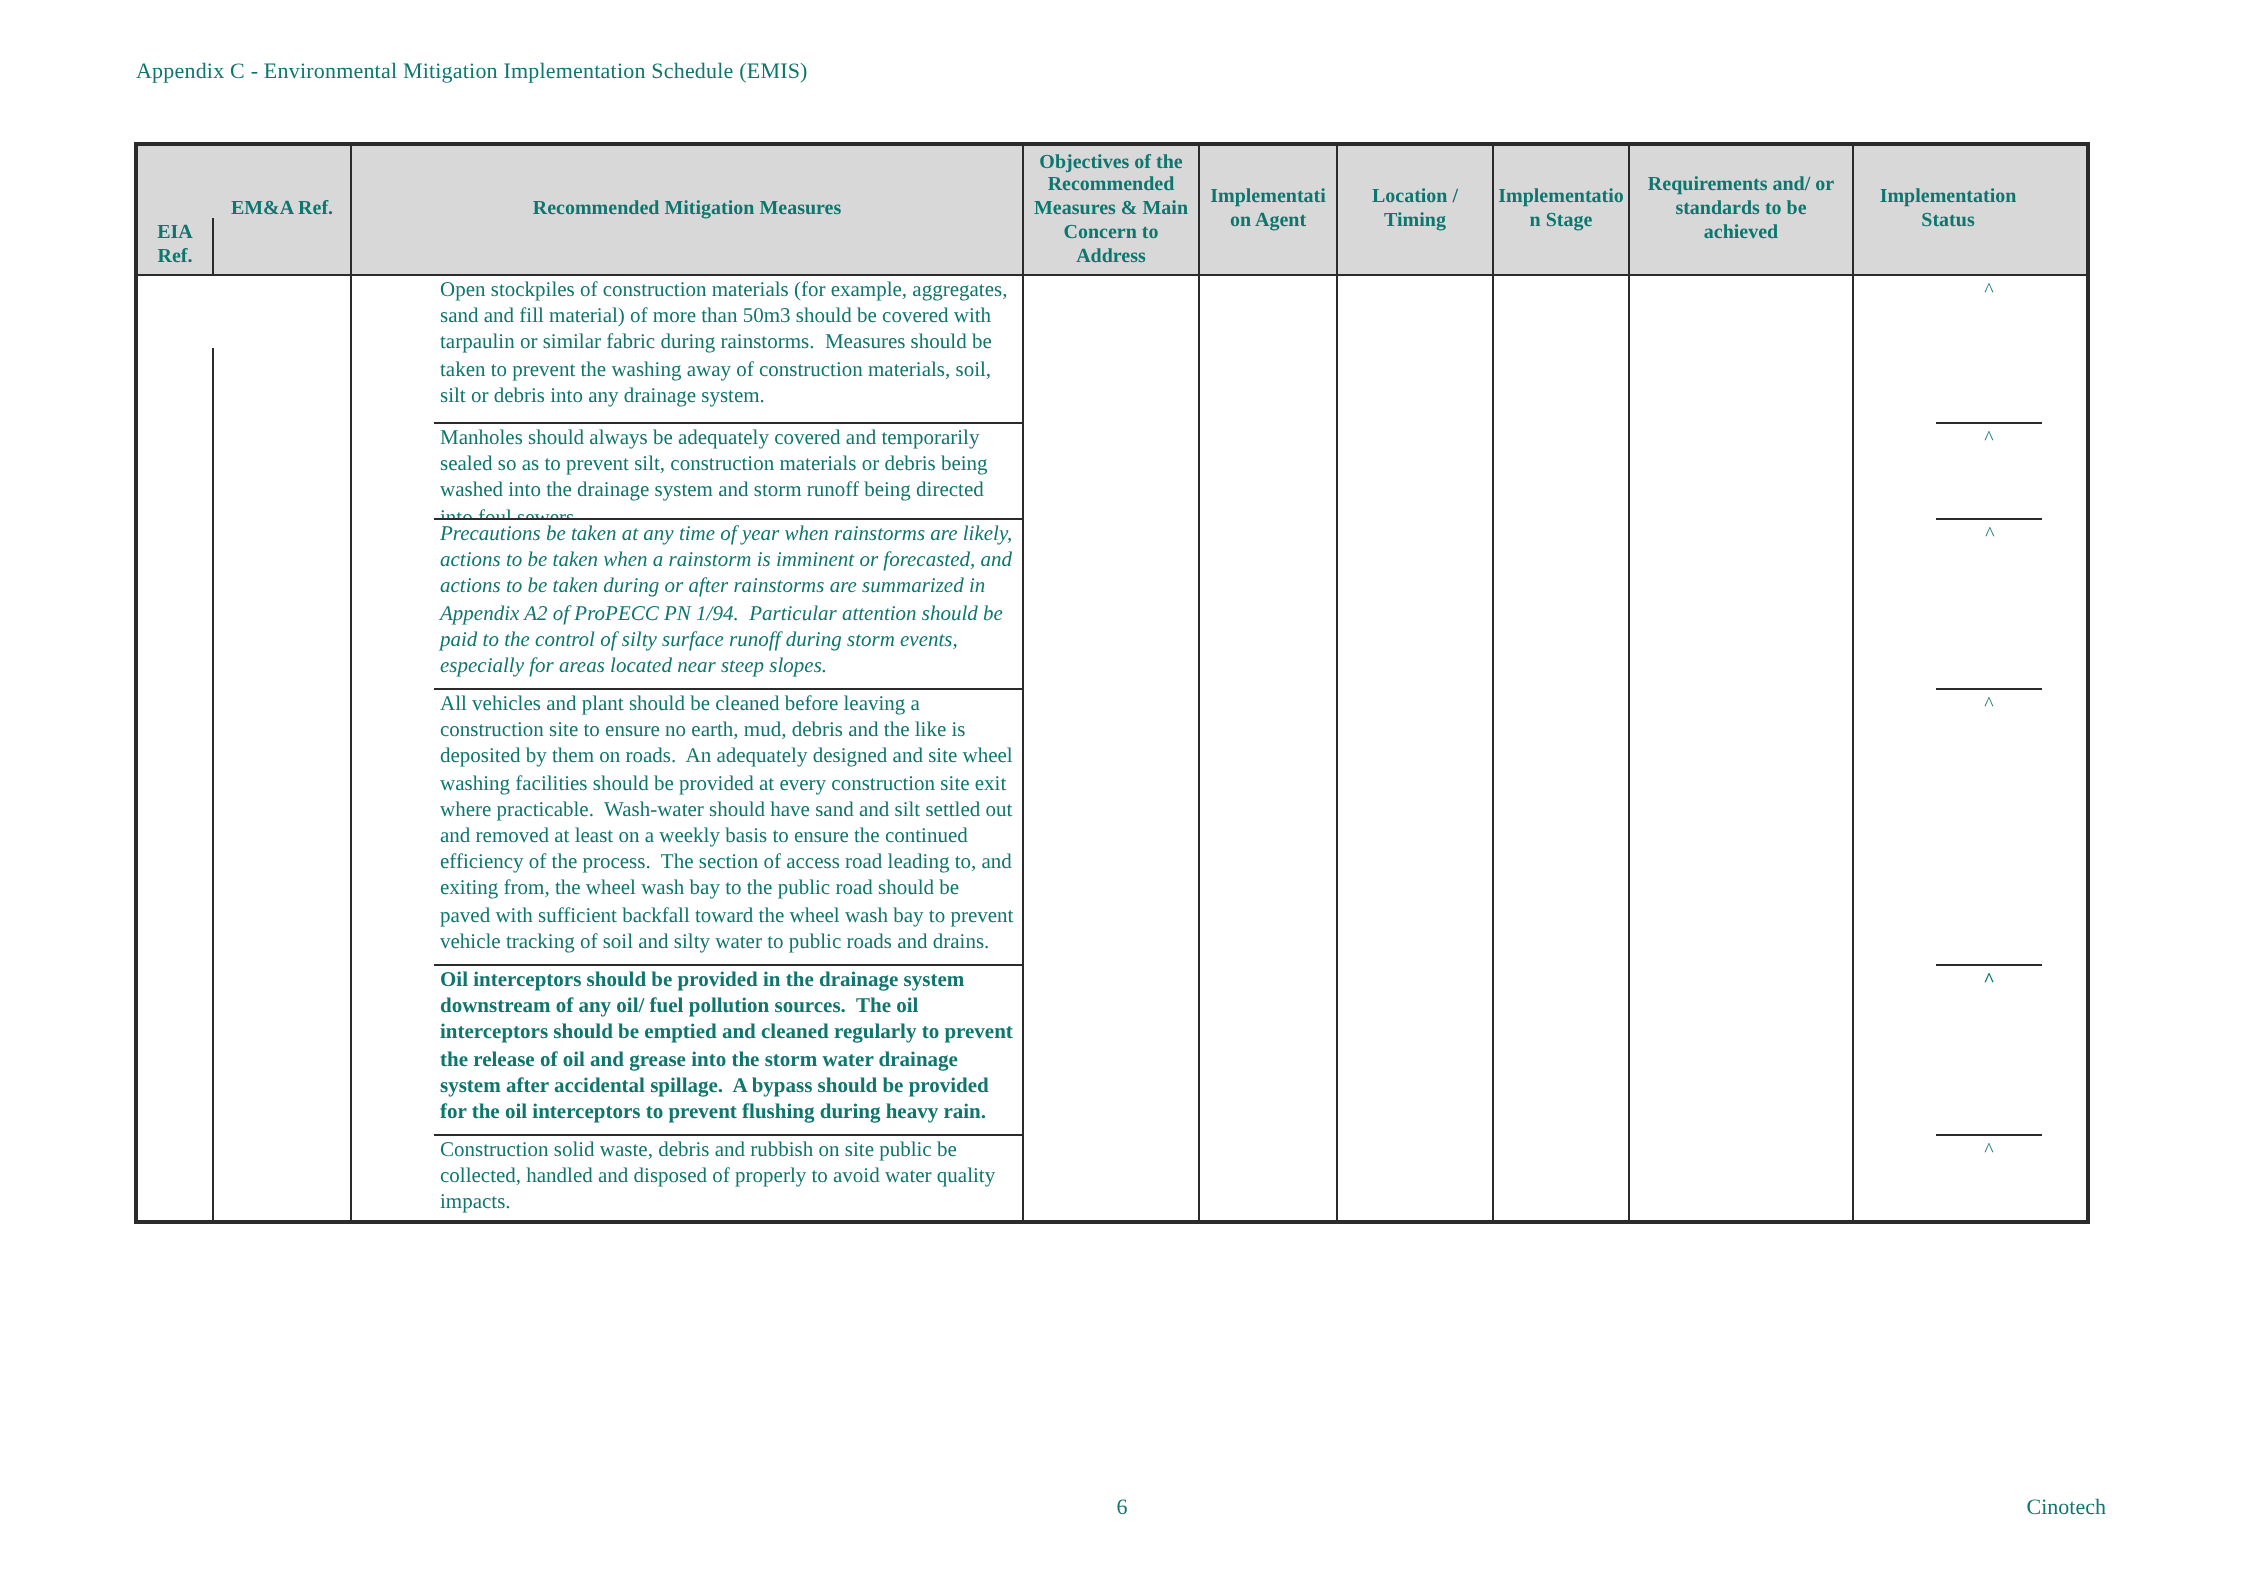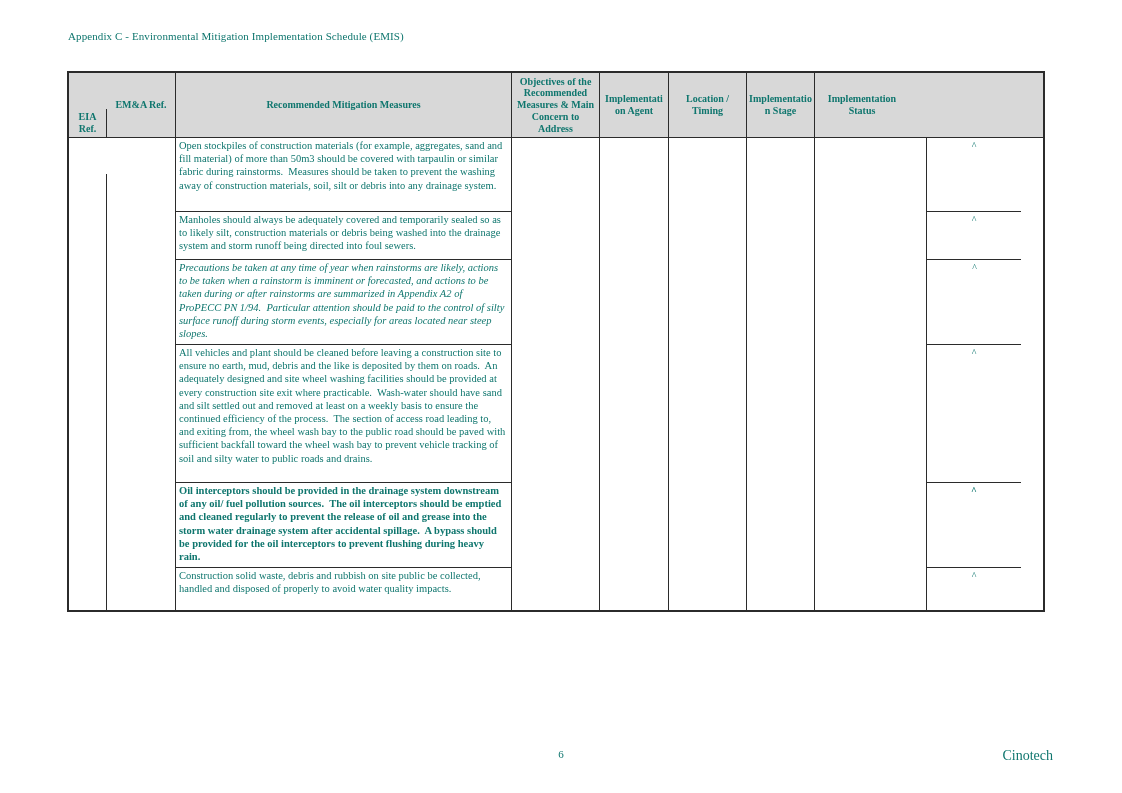--- a/index.html
+++ b/index.html
@@ -69,20 +69,21 @@
   .c5 { width: 69px; }
   .c6 { width: 78px; }
   .c7 { width: 68px; }
   .c8 { width: 112px; }
   .c9 { width: 94px; }
   .cell {
     box-sizing: border-box;
     border-bottom: 1px solid #2b2b2b;
     overflow: hidden;
     flex: none;
+    margin-left: 41px;
   }
   .cell:last-child { border-bottom: none; }
   .r1 { height: 74px; }
   .r2 { height: 48px; }
   .r3 { height: 85px; font-style: italic; }
   .r4 { height: 138px; }
   .r5 { height: 85px; font-weight: bold; }
   .r6 { height: 44px; }
   .measure-cell {
     font-size: 10.5px;
@@ -102,21 +103,21 @@
     top: 748px;
     left: 0;
     width: 1122px;
     text-align: center;
     font-size: 11px;
   }
   .footer-company {
     position: absolute;
     top: 748px;
     right: 69px;
-    font-size: 14px;
+    font-size: 11px;
   }
 </style>
 </head>
 <body>
 
 <div class="page">
 
   <div class="doc-title">Appendix C - Environmental Mitigation Implementation Schedule (EMIS)</div>
 
   <div class="emis-table">
@@ -129,33 +130,36 @@
 Recommended
 Measures &amp; Main
 Concern to
 Address</div>
       <div class="th c5">Implementati
 on Agent</div>
       <div class="th c6">Location /
 Timing</div>
       <div class="th c7">Implementatio
 n Stage</div>
+      <div class="th c8">Requirements and/ or
+standards to be
+achieved</div>
       <div class="th c9">Implementation
 Status</div>
     </div>
 
     <div class="tbody">
 
       <div class="col c1"></div>
 
       <div class="col c2"></div>
 
       <div class="col c3">
         <div class="cell measure-cell r1">Open stockpiles of construction materials (for example, aggregates, sand and fill material) of more than 50m3 should be covered with tarpaulin or similar fabric during rainstorms.  Measures should be taken to prevent the washing away of construction materials, soil, silt or debris into any drainage system.</div>
-        <div class="cell measure-cell r2">Manholes should always be adequately covered and temporarily sealed so as to likely silt, construction materials or debris being washed into the drainage system and storm runoff being directed into foul sewers.</div>
+        <div class="cell measure-cell r2">Manholes should always be adequately covered and temporarily sealed so as to prevent silt, construction materials or debris being washed into the drainage system and storm runoff being directed into foul sewers.</div>
         <div class="cell measure-cell r3">Precautions be taken at any time of year when rainstorms are likely, actions to be taken when a rainstorm is imminent or forecasted, and actions to be taken during or after rainstorms are summarized in Appendix A2 of ProPECC PN 1/94.  Particular attention should be paid to the control of silty surface runoff during storm events, especially for areas located near steep slopes.</div>
         <div class="cell measure-cell r4">All vehicles and plant should be cleaned before leaving a construction site to ensure no earth, mud, debris and the like is deposited by them on roads.  An adequately designed and site wheel washing facilities should be provided at every construction site exit where practicable.  Wash-water should have sand and silt settled out and removed at least on a weekly basis to ensure the continued efficiency of the process.  The section of access road leading to, and exiting from, the wheel wash bay to the public road should be paved with sufficient backfall toward the wheel wash bay to prevent vehicle tracking of soil and silty water to public roads and drains.</div>
         <div class="cell measure-cell r5">Oil interceptors should be provided in the drainage system downstream of any oil/ fuel pollution sources.  The oil interceptors should be emptied and cleaned regularly to prevent the release of oil and grease into the storm water drainage system after accidental spillage.  A bypass should be provided for the oil interceptors to prevent flushing during heavy rain.</div>
         <div class="cell measure-cell r6">Construction solid waste, debris and rubbish on site public be collected, handled and disposed of properly to avoid water quality impacts.</div>
       </div>
 
       <div class="col c4"></div>
 
       <div class="col c5"></div>
 

